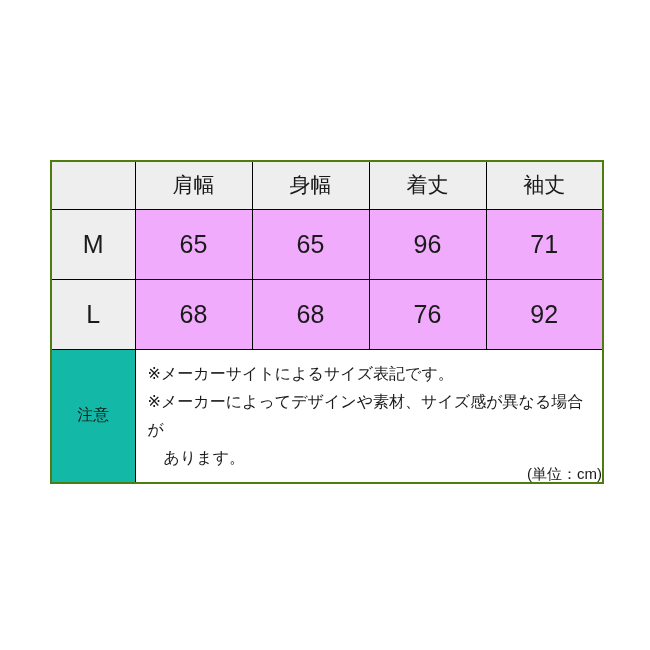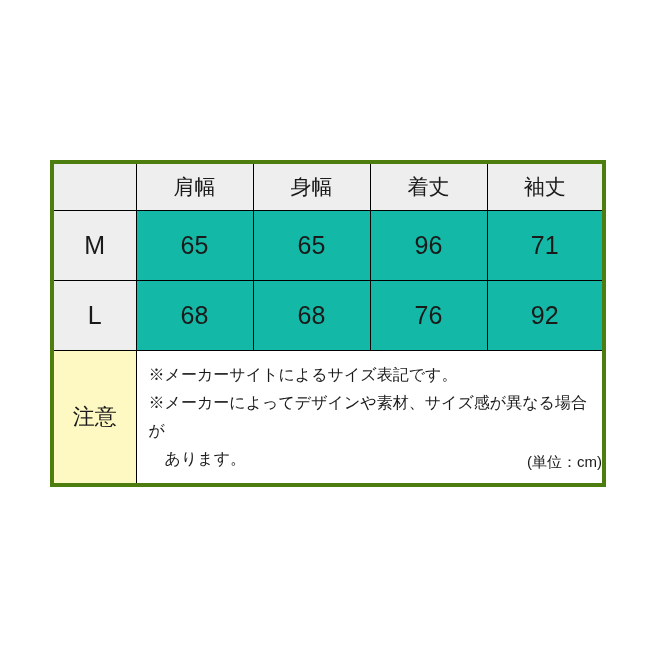--- a/index.html
+++ b/index.html
@@ -15,63 +15,62 @@
     height: 650px;
     background: #ffffff;
     overflow: hidden;
   }
   table.size-table {
     position: absolute;
     left: 50px;
     top: 160px;
     border-collapse: collapse;
     table-layout: fixed;
-    border: 4px solid #4d7c0f;
+    border: 2px solid #4d7c0f;
   }
   .size-table th, .size-table td {
     border: 1px solid #000000;
     text-align: center;
     vertical-align: middle;
     font-weight: 400;
     padding: 0;
   }
   .size-table .col-corner { width: 84px; }
   .size-table .col-data   { width: 117px; }
   .size-table tr.head-row { height: 48px; }
   .size-table tr.data-row { height: 70px; }
   .size-table tr.caution-row { height: 105px; }
   .size-table th.gray {
     background: #eeeeee;
     font-size: 21px;
   }
   .size-table td.value {
-    background: #14b8a6;
+    background: #f0abfc;
     font-size: 25px;
   }
   .size-table th.rowhead {
     background: #eeeeee;
     font-size: 25px;
   }
   .size-table th.caution-head {
-    background: #fef9c3;
-    font-size: 22px;
+    background: #14b8a6;
+    font-size: 16px;
     text-align: center;
   }
   .size-table td.notes {
     background: #ffffff;
     text-align: left;
     font-size: 16px;
     line-height: 28px;
     padding: 10px 12px 10px 12px;
-    font-family: Liberation Serif, serif;
   }
   .notes .cont { padding-left: 1em; }
   .unit-note {
     position: absolute;
-    top: 453px;
+    top: 465px;
     right: 48px;
     font-size: 15px;
     color: #1a1a1a;
   }
 </style>
 </head>
 <body>
 
 <div class="canvas">
 

